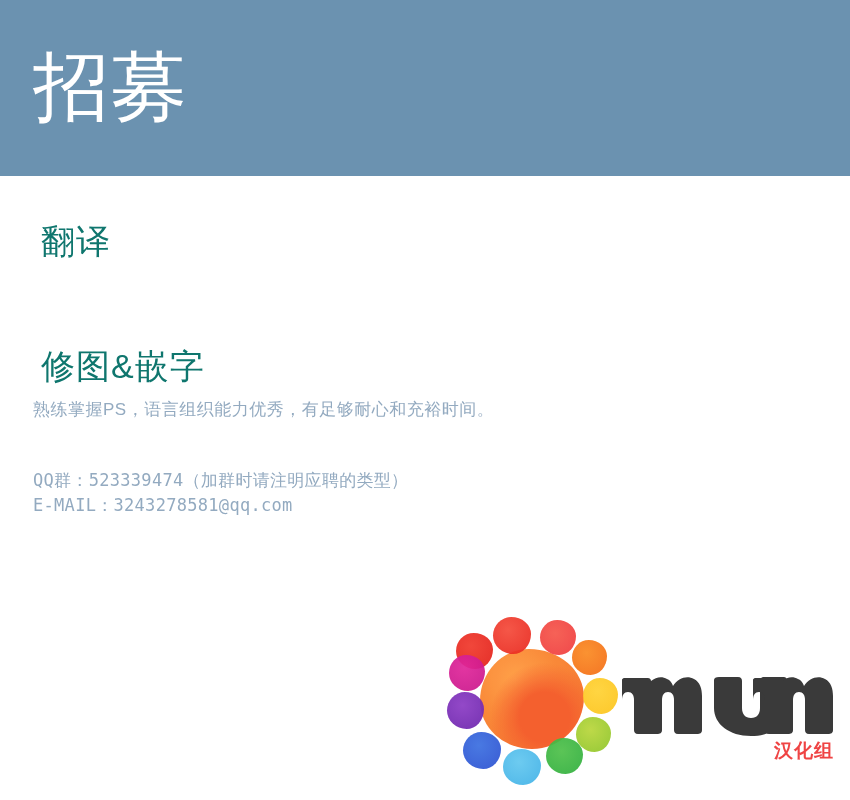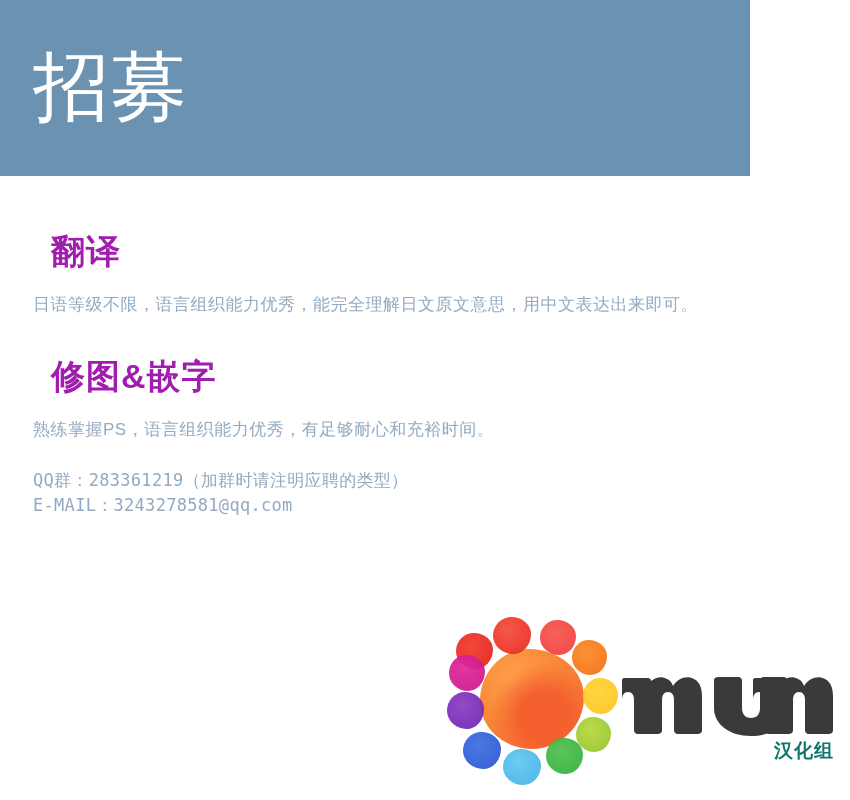--- a/index.html
+++ b/index.html
@@ -15,21 +15,21 @@
     overflow: hidden;
     font-family: "Liberation Sans", "DejaVu Sans", sans-serif;
     -webkit-font-smoothing: antialiased;
   }
 
   
   .header-banner {
     position: absolute;
     left: 0;
     top: 0;
-    width: 750px;
+    width: 850px;
     height: 176px;
     background: #6b92b0;
   }
   .header-title {
     position: absolute;
     left: 33px;
     top: 42px;
     font-size: 76px;
     line-height: 90px;
     color: #ffffff;
@@ -51,25 +51,25 @@
     left: 33px;
     width: 790px;
   }
   .section-translate  { top: 35px; }
   .section-retouch    { top: 160px; }
   .section-contact    { top: 285px; }
 
   .section-heading {
     font-size: 34px;
     line-height: 44px;
-    color: #a21caf;
-    font-weight: 700;
+    color: #0f766e;
+    font-weight: 400;
     letter-spacing: 1px;
     white-space: nowrap;
-    margin: 18px;
+    margin: 8px;
   }
   .section-body {
     font-size: 17px;
     line-height: 27px;
     color: #93aac0;
     letter-spacing: 0.5px;
     white-space: nowrap;
     margin: 0;
   }
   .section-translate .section-body { margin-top: 17px; }
@@ -142,47 +142,46 @@
     height: 80px;
   }
   .logo-wordmark svg { display: block; }
   .logo-sub {
     position: absolute;
     right: 2px;
     top: 128px;
     font-size: 19px;
     line-height: 22px;
     letter-spacing: 1px;
-    color: #0f766e;
+    color: #ef4444;
     font-weight: 700;
     white-space: nowrap;
   }
 </style>
 </head>
 <body>
 
 <div class="header-banner">
   <div class="header-title">招募</div>
 </div>
 
 <div class="content">
 
   <div class="section section-translate">
     <h2 class="section-heading">翻译</h2>
-    <p class="section-body">日语等级不限，语言组织能力优秀，能完全理解日文原文意思，用中文表达出来即可。</p>
   </div>
 
   <div class="section section-retouch">
     <h2 class="section-heading">修图&amp;嵌字</h2>
     <p class="section-body">熟练掌握PS，语言组织能力优秀，有足够耐心和充裕时间。</p>
   </div>
 
   <div class="section section-contact">
     <div class="contact-lines">
-      <div class="contact-line">QQ群：283361219（加群时请注明应聘的类型）</div>
+      <div class="contact-line">QQ群：523339474（加群时请注明应聘的类型）</div>
       <div class="contact-line">E-MAIL：3243278581@qq.com</div>
     </div>
   </div>
 
 </div>
 
 <div class="logo">
 
   <div class="logo-mark">
     <div class="blob blob-center"></div>

